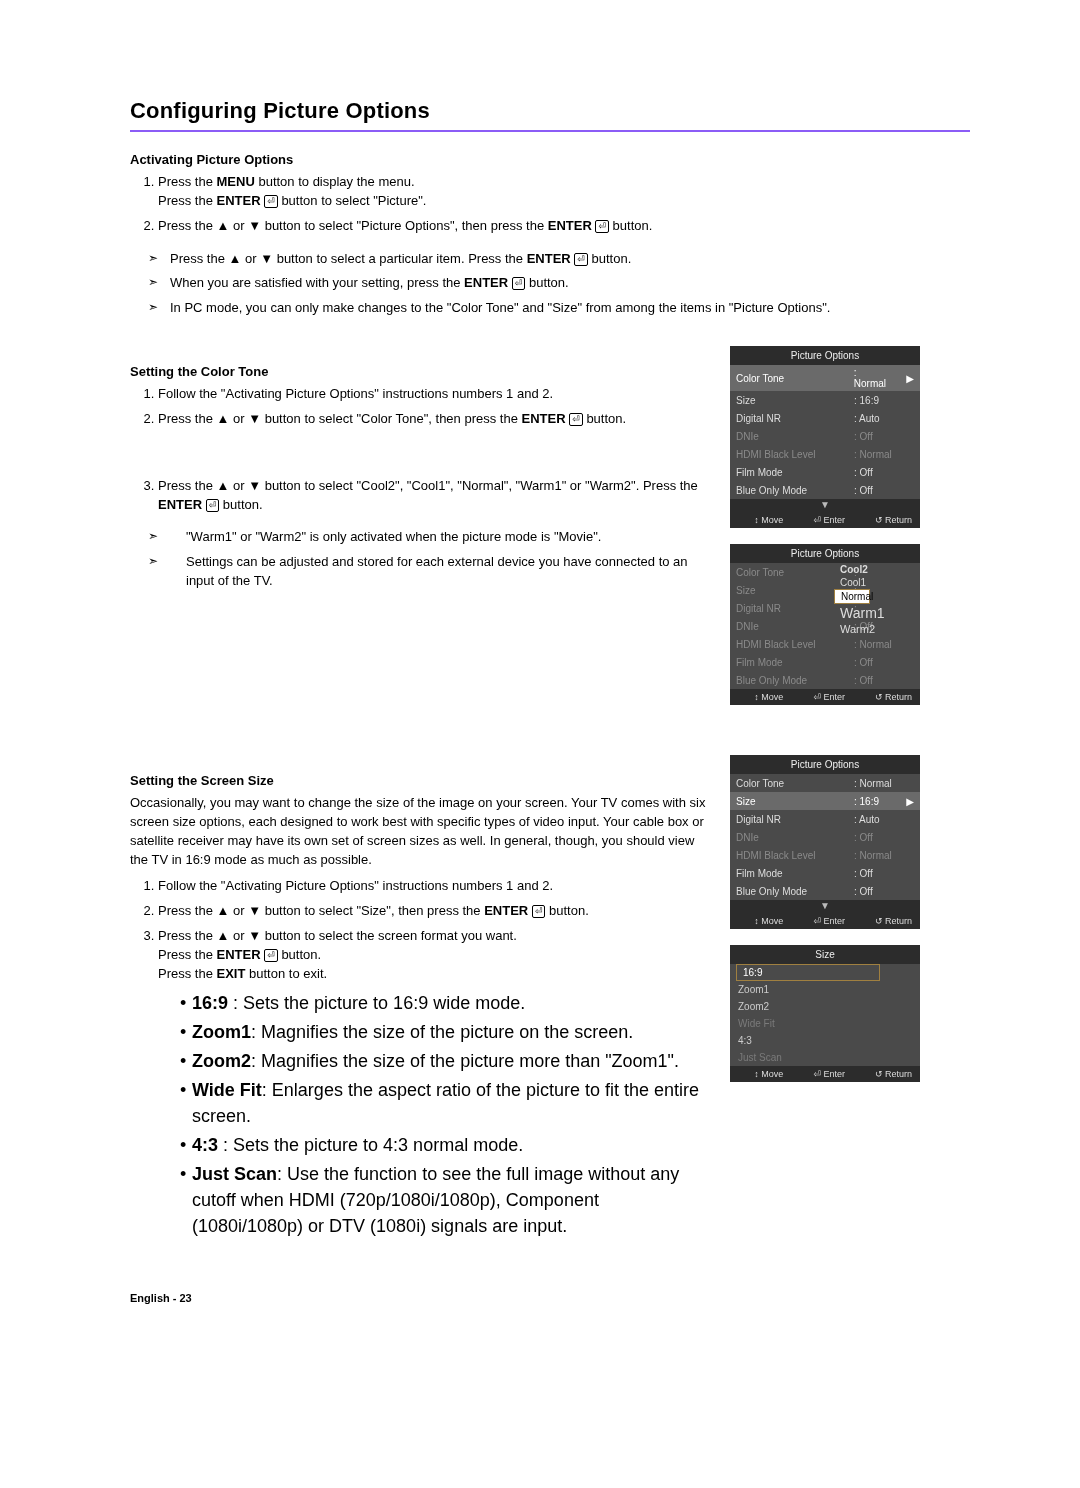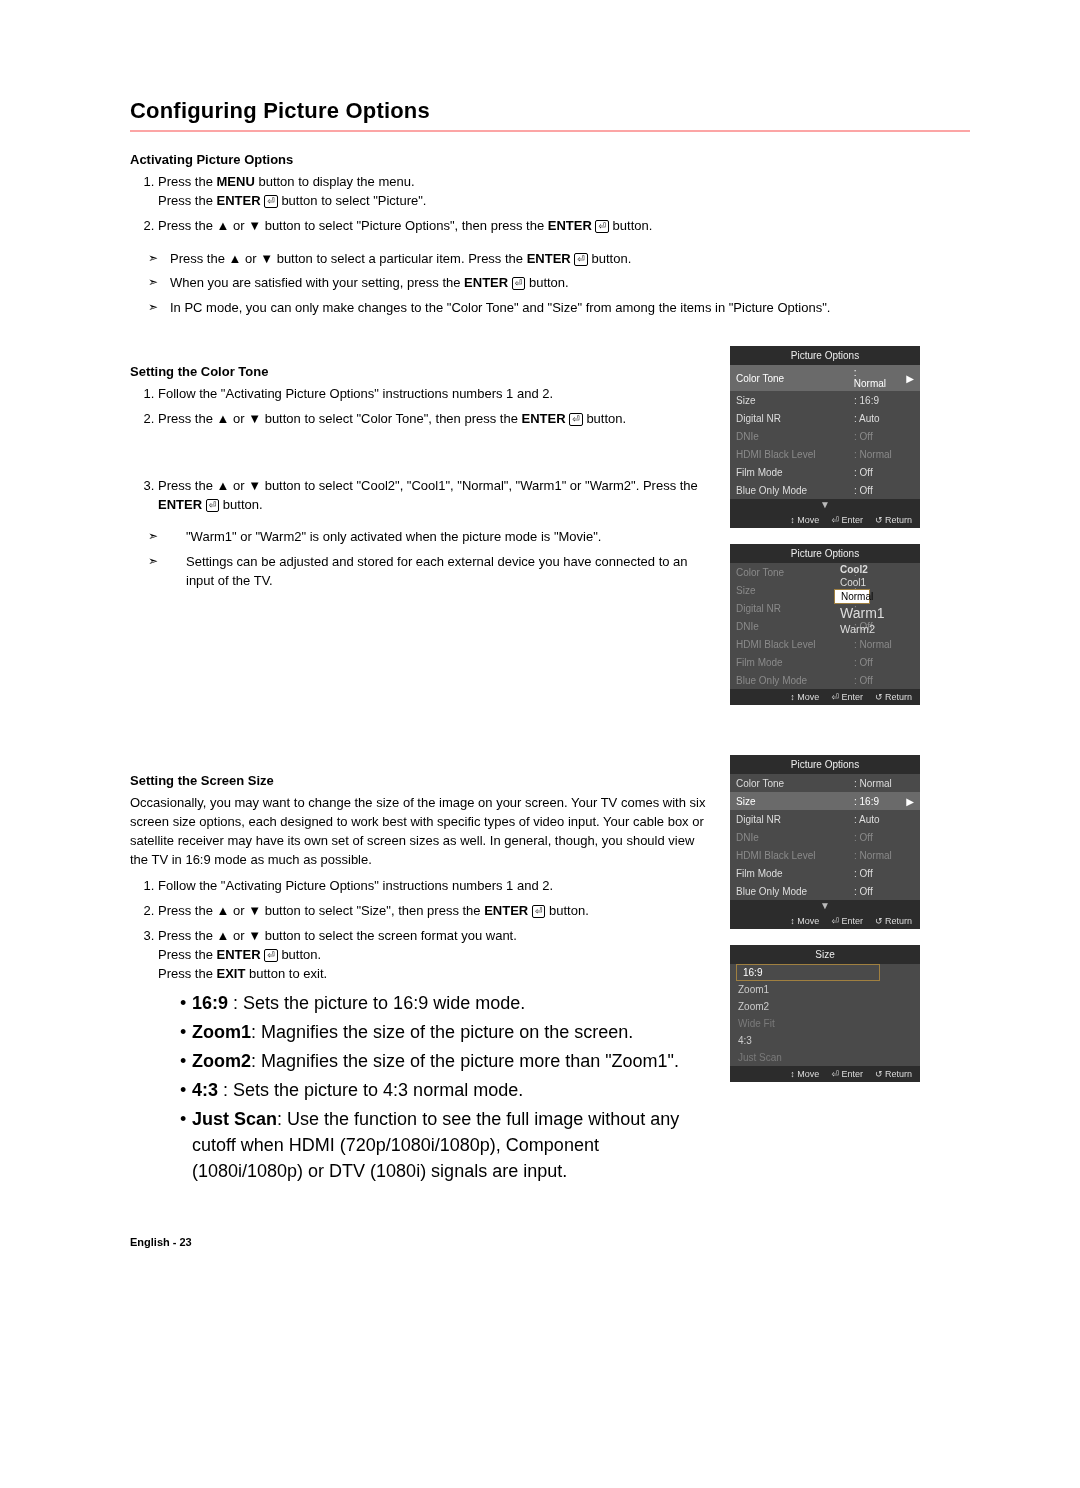--- a/index.html
+++ b/index.html
@@ -9,21 +9,21 @@
     padding: 0;
     width: 1080px;
   }
   .page {
     padding: 98px 110px 40px 130px;
     box-sizing: border-box;
   }
   .title {
     font-size: 22px;
     font-weight: bold;
-    border-bottom: 2px solid #fca5a5;
+    border-bottom: 2px solid #8b5cf6;
     padding-bottom: 6px;
     margin-bottom: 20px;
     letter-spacing: 0.2px;
   }
   .subhead {
     font-size: 13px;
     font-weight: bold;
     margin: 18px 0 6px 0;
   }
   ol.steps {
@@ -98,21 +98,21 @@
   }
   .osd .row .lab { width: 100px; }
   .osd .row .val { flex: 1; }
   .osd .row .arrow { color: #fff; font-size: 10px; width: 10px; text-align: right; }
   .osd .row.hl { background: #6a6a6a; color: #fff; }
   .osd .row.dimmed { color: #8a8a8a; }
   .osd .more { text-align: center; color: #bbb; font-size: 10px; padding: 0 0 2px; }
   .osd .footer {
     display: flex;
     justify-content: flex-end;
-    gap: 12px;
+    gap: 30px;
     padding: 3px 8px;
     font-size: 9px;
     background: #2c2c2c;
     color: #ddd;
     align-items: flex-end;
   }
   
   .osd .single-col .opt {
     padding: 3px 8px;
     color: #ccc;
@@ -276,20 +276,21 @@
           <span>Press the ▲ or ▼ button to select "Size", then press the </span><b>ENTER</b> <span class="enter-icon">⏎</span><span> button.</span>
         </li>
         <li>
           <span>Press the ▲ or ▼ button to select the screen format you want.</span><br>
           <span>Press the </span><b>ENTER</b> <span class="enter-icon">⏎</span><span> button.</span><br>
           <span>Press the </span><b>EXIT</b><span> button to exit.</span>
           <ul class="bullet-list">
             <li><b>16:9</b><span> : Sets the picture to 16:9 wide mode.</span></li>
             <li><b>Zoom1</b><span>: Magnifies the size of the picture on the screen.</span></li>
             <li><b>Zoom2</b><span>: Magnifies the size of the picture more than "Zoom1".</span></li>
+            <li><b>Wide Fit</b><span>: Enlarges the aspect ratio of the picture to fit the entire screen.</span></li>
             <li><b>4:3</b><span> : Sets the picture to 4:3 normal mode.</span></li>
             <li><b>Just Scan</b><span>: Use the function to see the full image without any cutoff when HDMI (720p/1080i/1080p), Component (1080i/1080p) or DTV (1080i) signals are input.</span></li>
           </ul>
         </li>
       </ol>
     </div>
     <div class="right">
 
       <div class="osd">
         <div class="osd-title">Picture Options</div>

